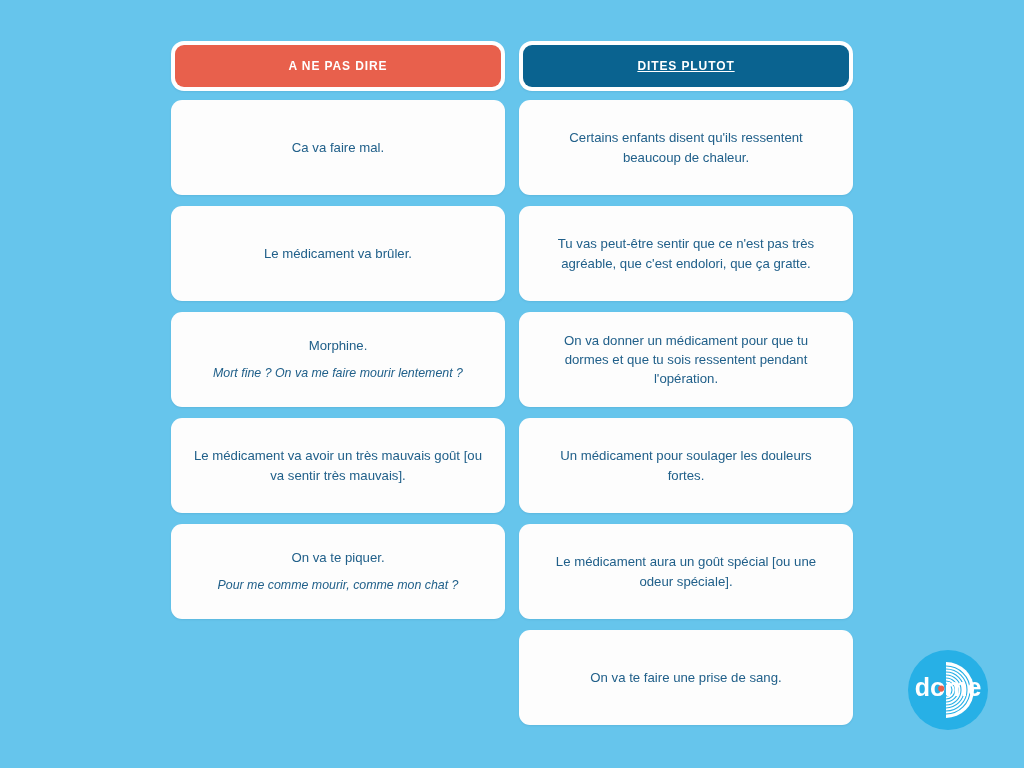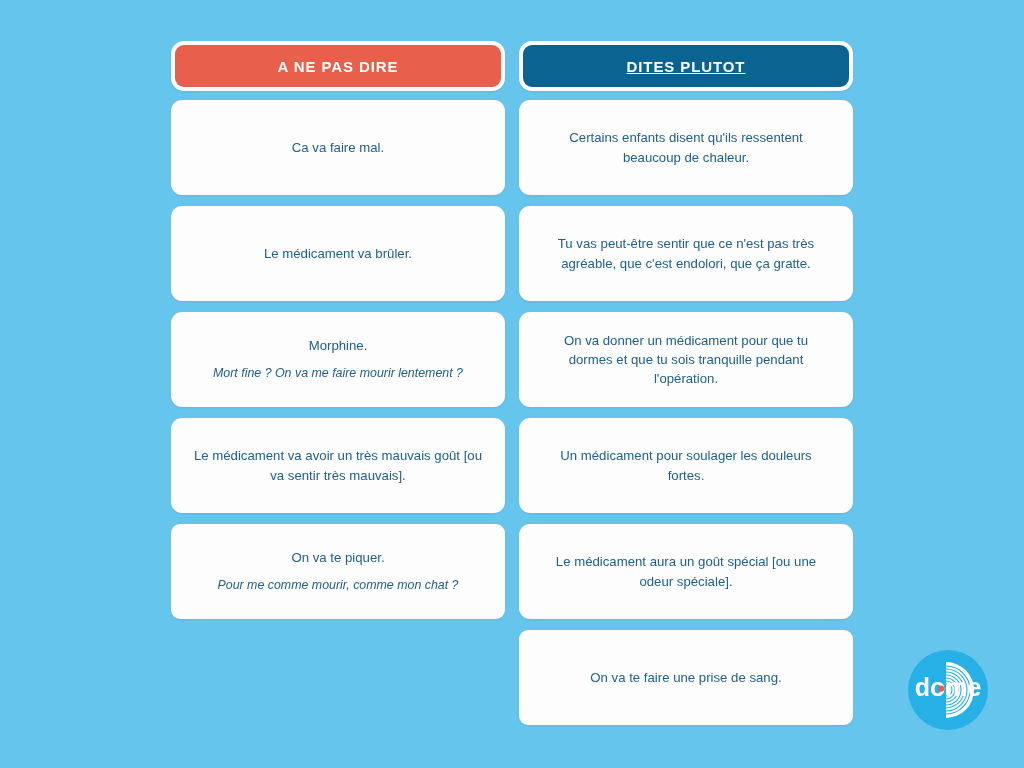--- a/index.html
+++ b/index.html
@@ -49,21 +49,21 @@
     box-shadow: 0 1px 2px rgba(8, 70, 105, 0.10);
   }
 
   .header-pill {
     height: 100%;
     border-radius: 9px;
     display: flex;
     align-items: center;
     justify-content: center;
     color: #ffffff;
-    font-size: 15px;
+    font-size: 12px;
     font-weight: bold;
     letter-spacing: 0.9px;
     text-align: center;
   }
 
   .header-pill.avoid { background: #e8604c; }
   .header-pill.prefer { background: #0a6390; text-decoration: underline; }
 
   
   .card {
@@ -73,21 +73,21 @@
     margin-bottom: 11px;
     padding: 8px 22px;
     display: flex;
     flex-direction: column;
     align-items: center;
     justify-content: center;
     text-align: center;
     box-shadow: 0 1px 2px rgba(8, 70, 105, 0.10);
   }
 
-  .card:last-child { margin-bottom: 0; border-radius: 9px; }
+  .card:last-child { margin-bottom: 0; }
 
   .card-text {
     color: #21608a;
     font-size: 13.2px;
     line-height: 1.45;
   }
 
   .card-subtext {
     color: #21608a;
     font-size: 12.4px;
@@ -164,21 +164,21 @@
         <div class="card-text">Certains enfants disent qu'ils ressentent beaucoup de chaleur.</div>
 
       </div>
 
       <div class="card">
         <div class="card-text">Tu vas peut-être sentir que ce n'est pas très agréable, que c'est endolori, que ça gratte.</div>
 
       </div>
 
       <div class="card">
-        <div class="card-text">On va donner un médicament pour que tu dormes et que tu sois tranquille pendant l'opération.</div>
+        <div class="card-text">On va donner un médicament pour que tu dormes et que tu sois ressentent pendant l'opération.</div>
 
       </div>
 
       <div class="card">
         <div class="card-text">Un médicament pour soulager les douleurs fortes.</div>
 
       </div>
 
       <div class="card">
         <div class="card-text">Le médicament aura un goût spécial [ou une odeur spéciale].</div>

